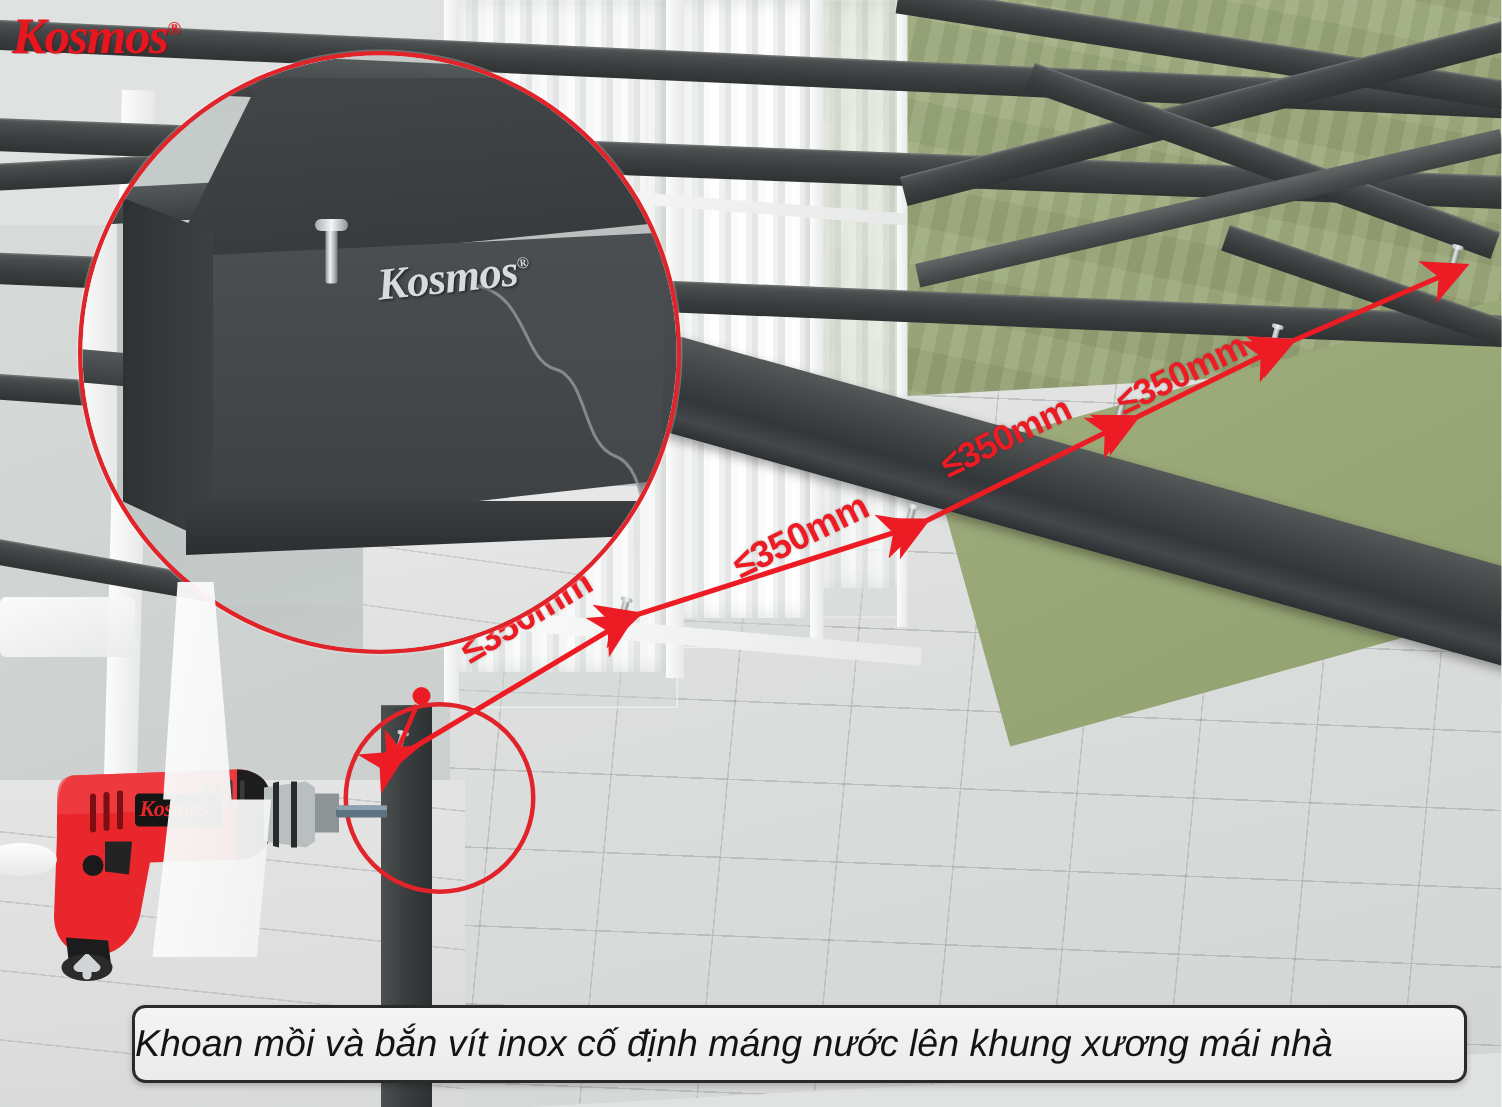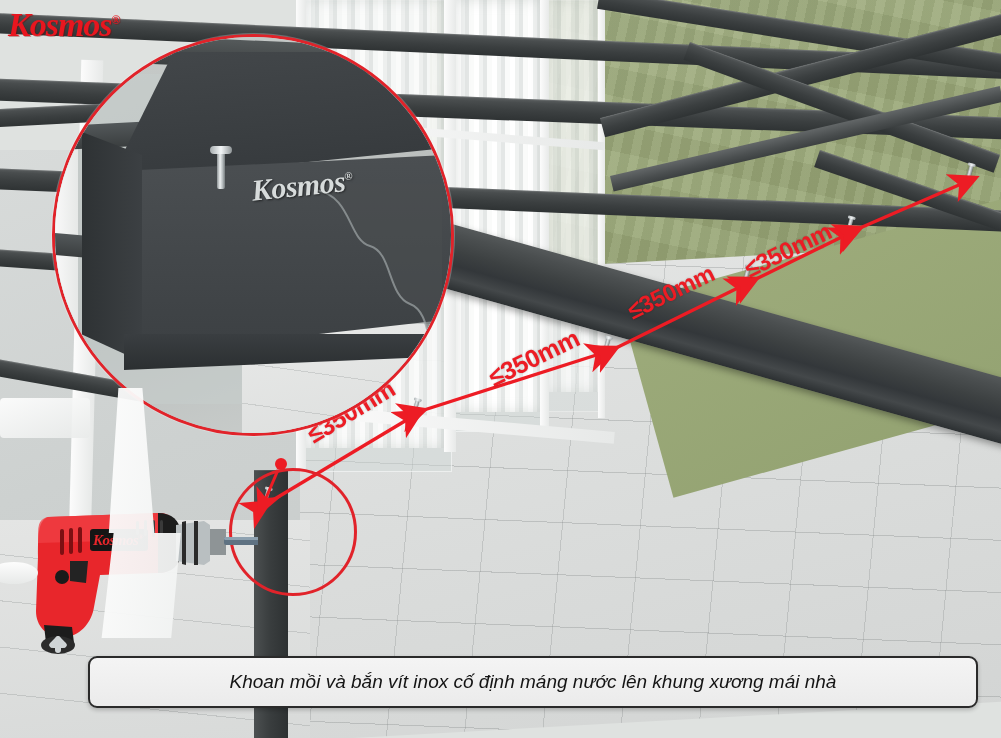--- a/index.html
+++ b/index.html
@@ -117,26 +117,26 @@
   #logo{
     position:absolute;left:8px;top:6px;color:#e8161f;
     font-family:"Liberation Serif",serif;font-weight:bold;
     font-size:34px;font-style:italic;letter-spacing:-1px;
     text-shadow:1px 1px 0 rgba(120,0,0,.35);
   }
   #logo sup{font-size:12px;vertical-align:super;}
 
   
   #caption{
-    position:absolute;left:88px;top:656px;width:890px;height:52px;
+    position:absolute;left:88px;top:670px;width:890px;height:52px;
     box-sizing:border-box;
     background:linear-gradient(180deg,#f4f4f4,#ebebeb);
     border:2px solid #2a2a2a;border-radius:9px;
-    display:flex;align-items:center;justify-content:center;
-    font-style:italic;font-size:19px;color:#141414;
+    display:flex;align-items:center;justify-content:flex-start;
+    font-style:italic;font-size:25px;color:#141414;
     box-shadow:0 2px 4px rgba(0,0,0,.22);
   }
 
   
   #drill{position:absolute;left:8px;top:495px;width:250px;height:160px;}
 </style>
 </head>
 <body>
 
 <div id="stage">

